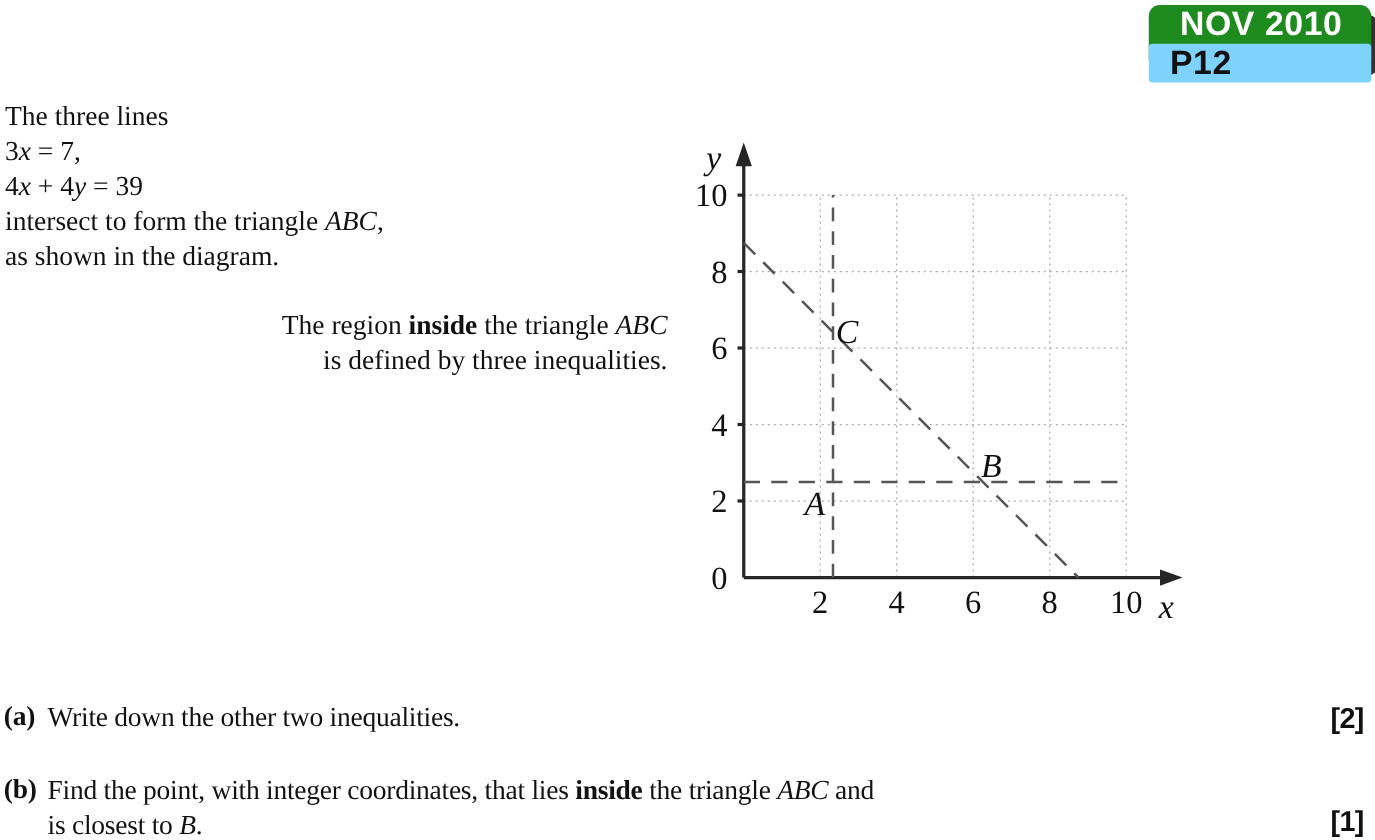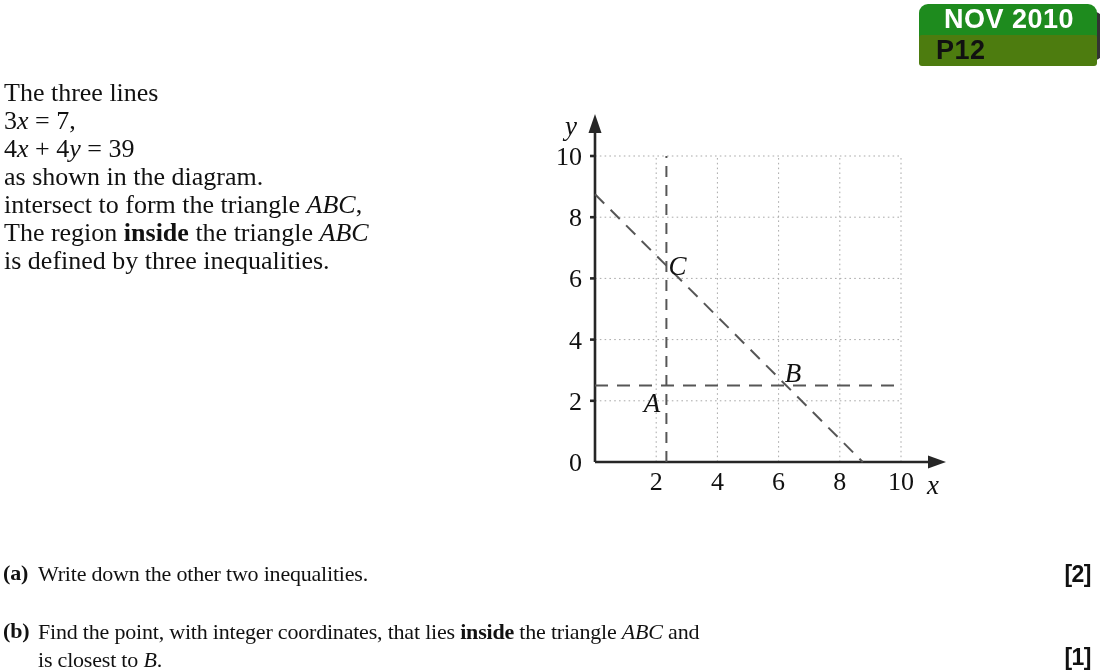--- a/index.html
+++ b/index.html
@@ -14,27 +14,27 @@
   
   .badge{
     position:absolute;top:4px;right:3px;height:52px;
     display:flex;align-items:stretch;border-radius:9px;
     font-family:"Liberation Sans", sans-serif;font-weight:bold;
     font-size:27px;letter-spacing:.5px;
     box-shadow:7px 6px 0 -2px #333333;
   }
   .badge-seg{display:flex;align-items:center;}
   .badge-session{color:#fff;padding:0 23px 0 25px;border-radius:9px 0 0 9px;}
-  .badge-paper{background:#4d7c0f;color:#111;padding:0 17px;border-radius:3px;text-align:right;}
+  .badge-paper{background:#7dd3fc;color:#111;padding:0 17px;border-radius:3px;text-align:right;}
   .badge-question{color:#fff;padding:0 23px 18px 21px;border-radius:0 9px 9px 0;}
 
   
-  .intro{position:absolute;left:4px;top:79px;width:530px;font-size:26px;}
+  .intro{position:absolute;left:4px;top:79px;width:530px;font-size:22px;}
   .intro .line{line-height:28px;white-space:pre;}
-  .para2{}
+  .para2{margin-top:27px;text-align:right;}
 
   
   #graph-svg{position:absolute;left:540px;top:100px;}
   .grid{stroke:#a9a9a9;stroke-width:1;stroke-dasharray:1.6 3.2;}
   .axis{stroke:#262626;stroke-width:2.6;fill:none;}
   .axisfill{fill:#262626;stroke:none;}
   .dashline{stroke:#565656;stroke-width:2;stroke-dasharray:11 8;fill:none;}
   .dashline2{stroke-dasharray:13 9;}
   .ticklab{font-family:"Liberation Serif",serif;font-size:26px;fill:#111;}
   .axletter{font-family:"Liberation Serif",serif;font-style:italic;font-size:27px;fill:#111;}
@@ -61,22 +61,22 @@
     <span class="badge-seg badge-session">NOV 2010</span>
     <span class="badge-seg badge-paper">P12</span>
     <span class="badge-seg badge-question">Q20</span>
   </div>
 
   <div class="intro">
     <div class="para">
       <div class="line"><span>The three lines</span></div>
       <div class="line"><span>3</span><span class="it">x</span><span> = 7,</span></div>
       <div class="line"><span>4</span><span class="it">x</span><span> + 4</span><span class="it">y</span><span> = 39</span></div>
+      <div class="line"><span>intersect to form the triangle </span><span class="it">ABC</span><span>,</span></div>
       <div class="line"><span>as shown in the diagram.</span></div>
-      <div class="line"><span>intersect to form the triangle </span><span class="it">ABC</span><span>,</span></div>
     </div>
     <div class="para para2">
       <div class="line"><span>The region </span><span class="bd">inside</span><span> the triangle </span><span class="it">ABC</span></div>
       <div class="line"><span>is defined by three inequalities.</span></div>
     </div>
   </div>
 
   <svg id="graph-svg" width="420" height="415" viewBox="0 0 420 415">
       <line x1="116.2" y1="362" x2="116.2" y2="56" class="grid"></line>
       <line x1="177.4" y1="362" x2="177.4" y2="56" class="grid"></line>

